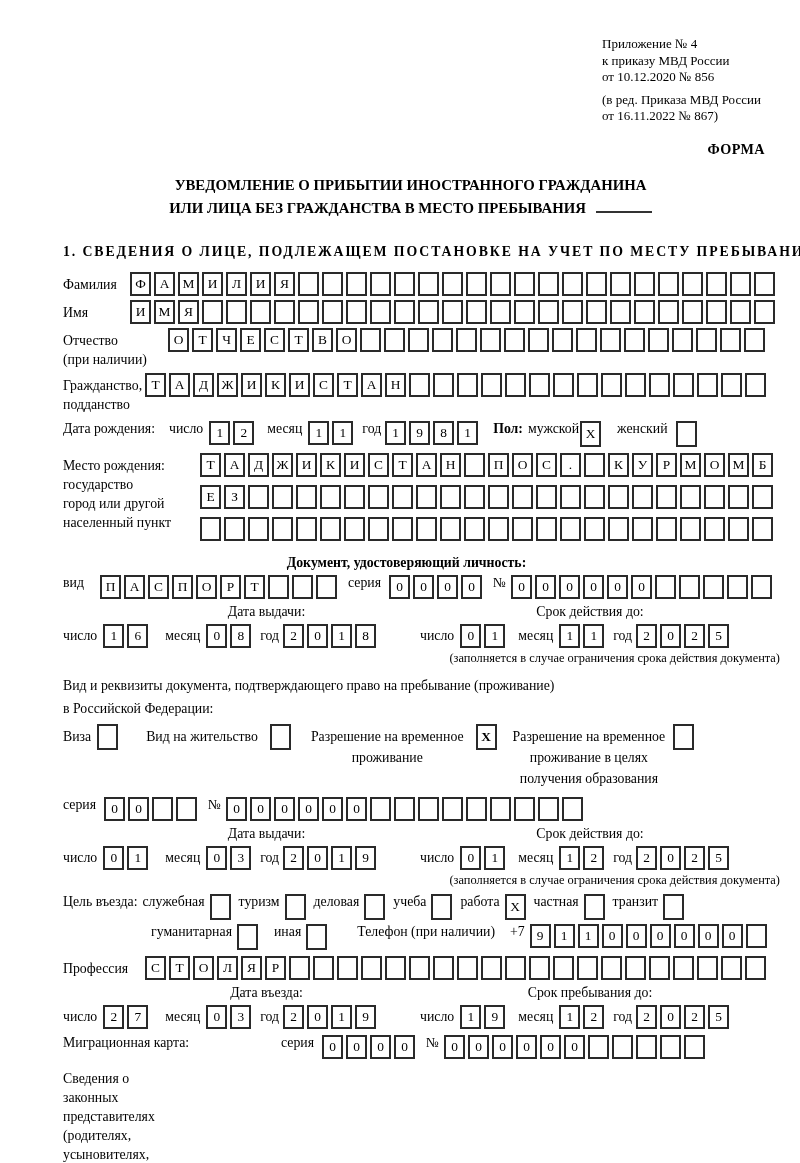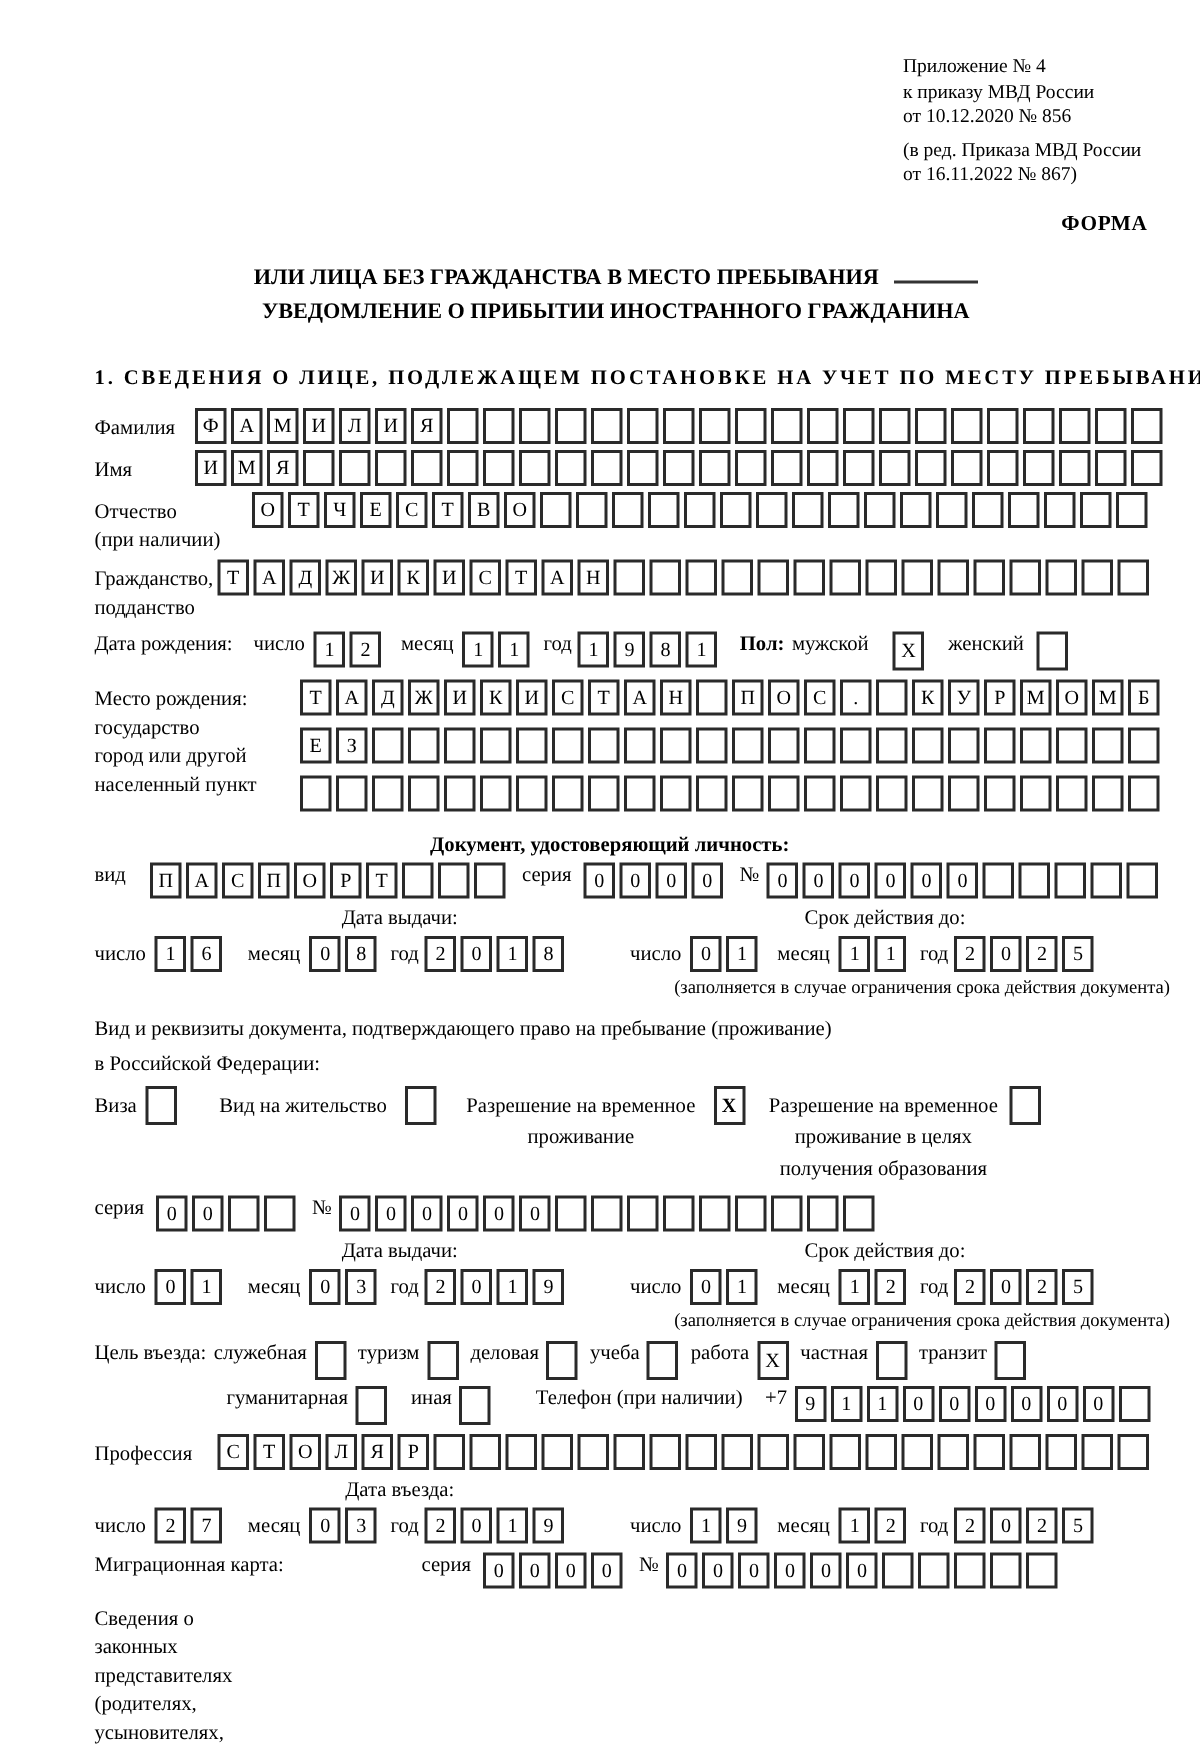--- a/index.html
+++ b/index.html
@@ -37,43 +37,43 @@
   .dual-h{display:flex;margin-top:5px;font-size:13.8px;}
   .dual-h .h1{width:357px;text-align:center;padding-left:50px;}
   .dual-h .h2{width:340px;text-align:center;}
   .half1{width:357px;display:flex;align-items:center;}
   .half2{display:flex;align-items:center;}
   .note{text-align:right;font-size:12.4px;margin-top:3px;}
   .para{line-height:23px;margin-top:8px;}
   .doc-heading{text-align:center;font-weight:bold;margin-top:6px;margin-bottom:2px;padding-right:30px;}
   .opt-ml{text-align:center;line-height:21px;padding-top:2px;}
   .ml6{margin-left:6px;} .ml8{margin-left:8px;} .ml10{margin-left:10px;} .ml12{margin-left:12px;font-weight:bold;} .ml16{margin-left:16px;} .ml20{margin-left:20px;} .ml22{margin-left:22px;}
-  .ml28{margin-left:28px;} .ml50{margin-left:50px;} .mr5{margin-right:5px;} .mr6{margin-right:16px;} .mr8{margin-right:8px;}
+  .ml28{margin-left:28px;} .ml50{margin-left:50px;} .mr5{margin-right:5px;} .mr6{margin-right:1px;} .mr8{margin-right:8px;}
   .indent{margin-left:88px;}
   .purp .lbl{margin-right:5px;}
   .purp .cbx{margin-right:8px;}
 </style>
 </head>
 <body>
 
 <div class="page">
 
   <div class="approval">
     <div>Приложение № 4</div>
     <div>к приказу МВД России</div>
     <div>от 10.12.2020 № 856</div>
     <div class="approval-gap"></div>
     <div>(в ред. Приказа МВД России</div>
     <div>от 16.11.2022 № 867)</div>
   </div>
   <div class="forma">ФОРМА</div>
 
   <div class="title">
+    <div>УВЕДОМЛЕНИЕ О ПРИБЫТИИ ИНОСТРАННОГО ГРАЖДАНИНА</div>
     <div><span>ИЛИ ЛИЦА БЕЗ ГРАЖДАНСТВА В МЕСТО ПРЕБЫВАНИЯ</span><span class="blank-line"></span></div>
-    <div>УВЕДОМЛЕНИЕ О ПРИБЫТИИ ИНОСТРАННОГО ГРАЖДАНИНА</div>
   </div>
 
   <div class="sec-heading">1. СВЕДЕНИЯ О ЛИЦЕ, ПОДЛЕЖАЩЕМ ПОСТАНОВКЕ НА УЧЕТ ПО МЕСТУ ПРЕБЫВАНИЯ</div>
 
   <div class="row tp">
     <div class="lbl w-fam">Фамилия</div>
     <div class="cells">
         <span class="box">Ф</span>
         <span class="box">А</span>
         <span class="box">М</span>
@@ -594,20 +594,21 @@
         <span class="box"></span>
         <span class="box"></span>
         <span class="box"></span>
         <span class="box"></span>
         <span class="box"></span>
       </div>
   </div>
 
   <div class="dual-h">
     <div class="h1">Дата въезда:</div>
+    <div class="h2">Срок пребывания до:</div>
   </div>
   <div class="dual">
     <div class="half1">
       <span class="dl first">число</span>
       <span class="cells">
           <span class="box">2</span>
           <span class="box">7</span>
         </span>
       <span class="dl" style="margin-left:14px;">месяц</span>
       <span class="cells">

